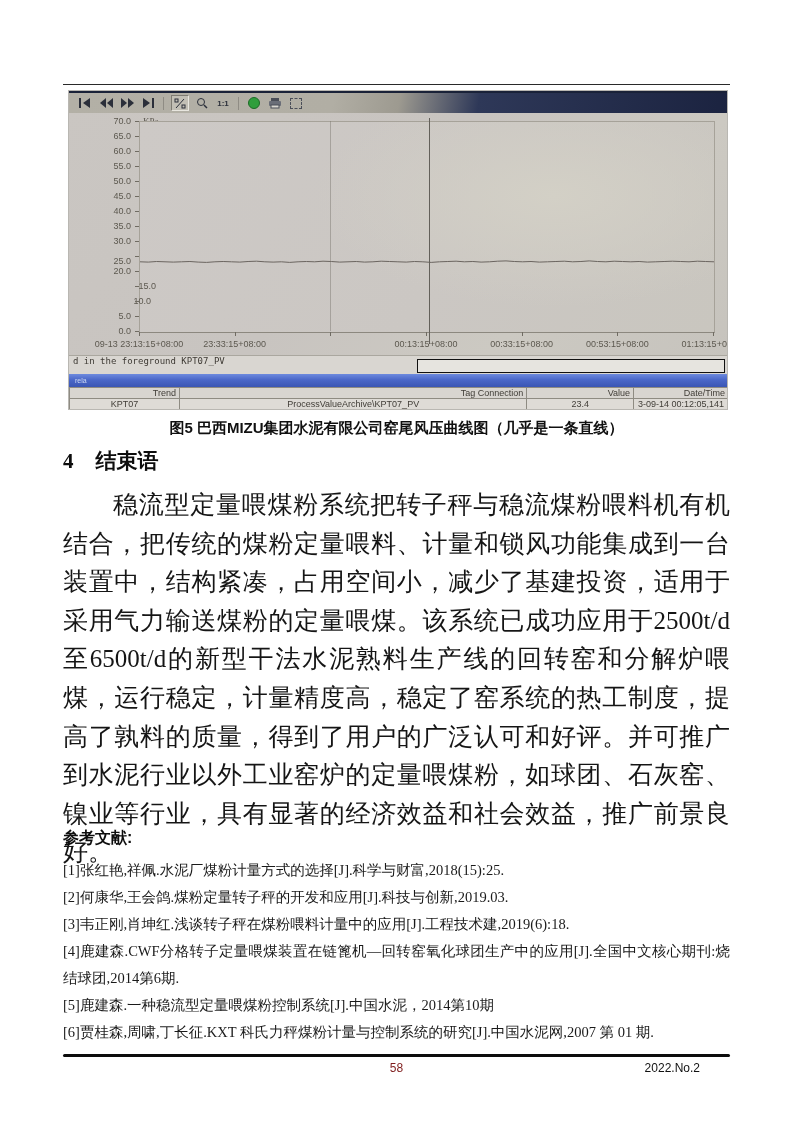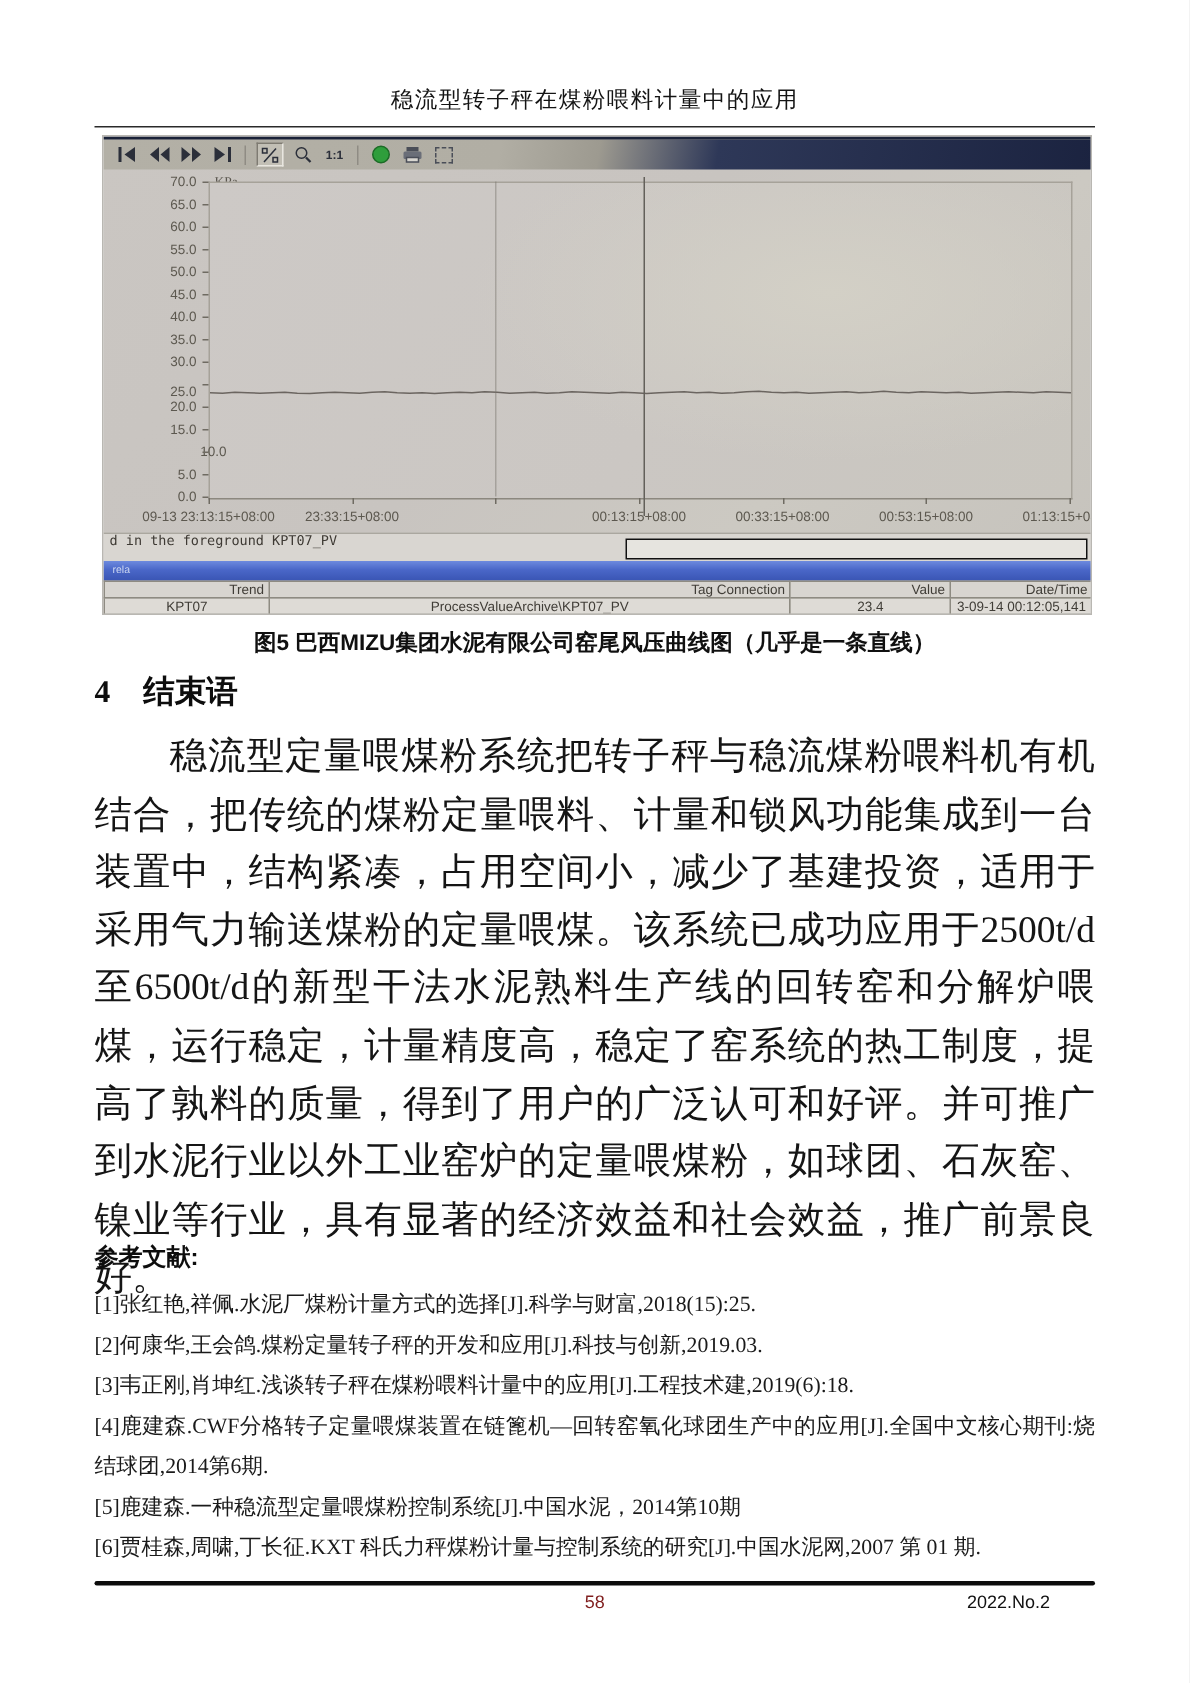--- a/index.html
+++ b/index.html
@@ -73,21 +73,20 @@
   .foot-pageno{position:absolute;top:1061px;left:63px;width:667px;text-align:center;
         font-family:"Liberation Sans",sans-serif;font-size:12px;color:#7f1d1d;}
   .foot-issue{position:absolute;top:1061px;right:93px;
         font-family:"Liberation Sans",sans-serif;font-size:12px;color:#111;}
 </style>
 </head>
 <body>
 
 <div class="page">
 
-  <div class="running-head">稳流型转子秤在煤粉喂料计量中的应用</div>
   <div class="head-rule"></div>
 
   <div class="photo">
 
     <div class="scr-top">
       <span class="tbtn">
         <svg width="14" height="12" viewBox="0 0 14 12">
             <rect x="1" y="1" width="2" height="10" fill="#2b2f3a"></rect>
             <path d="M12 1 L5 6 L12 11 Z" fill="#2b2f3a"></path>
           </svg>
@@ -165,21 +164,21 @@
         <div class="ytick-label" style="top: 93px;">40.0</div>
         <div class="ytick-mark" style="top: 98px;"></div>
         <div class="ytick-label" style="top: 108px;">35.0</div>
         <div class="ytick-mark" style="top: 113px;"></div>
         <div class="ytick-label" style="top: 123px;">30.0</div>
         <div class="ytick-mark" style="top: 128px;"></div>
         <div class="ytick-label" style="top: 143px;">25.0</div>
         <div class="ytick-mark" style="top: 143px;"></div>
         <div class="ytick-label" style="top: 153px;">20.0</div>
         <div class="ytick-mark" style="top: 158px;"></div>
-        <div class="ytick-label" style="top: 168px;">15.0</div>
+        <div class="ytick-label" style="top: 168px; margin-left: 25px;">15.0</div>
         <div class="ytick-mark" style="top: 173px;"></div>
         <div class="ytick-label" style="top: 183px; margin-left: 20px;">10.0</div>
         <div class="ytick-mark" style="top: 188px;"></div>
         <div class="ytick-label" style="top: 198px;">5.0</div>
         <div class="ytick-mark" style="top: 203px;"></div>
         <div class="ytick-label" style="top: 213px;">0.0</div>
         <div class="ytick-mark" style="top: 218px;"></div>
         <div class="xtick-mark" style="left: 70px; top: 219px;"></div>
         <div class="xtick-label" style="left: 70px; top: 226px;">09-13 23:13:15+08:00</div>
         <div class="xtick-mark" style="left: 165.667px; top: 219px;"></div>

